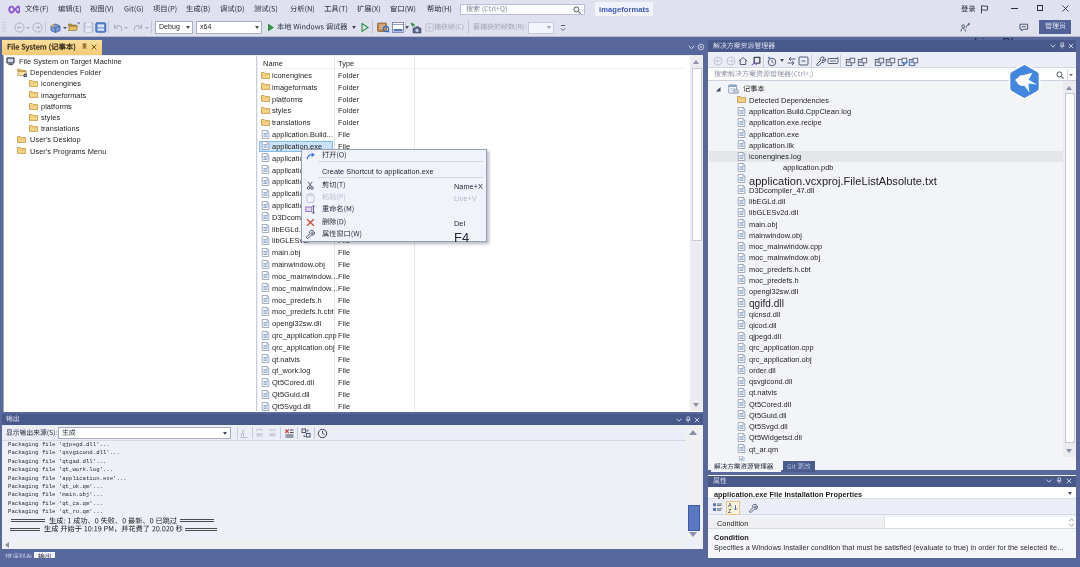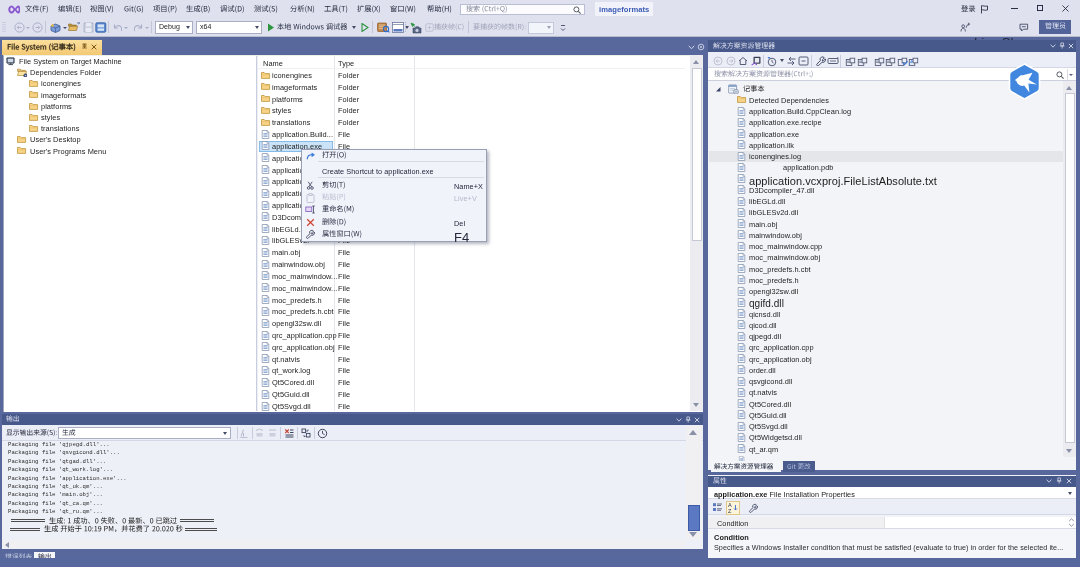--- a/index.html
+++ b/index.html
@@ -911,21 +911,21 @@
 <svg class="abs" style="left:1046px;top:478.5px" width="6" height="4" viewBox="0 0 6 4">
     <path d="M0.6 0.6 L3 3.2 L5.4 0.6" fill="none" stroke="#cfd5e8" stroke-width="0.9"></path>
   </svg>
 <svg class="abs" style="left:1056px;top:477px" width="6" height="7" viewBox="0 0 7 8">
     <use href="#pin"></use>
   </svg>
 <svg class="abs" style="left:1066px;top:478px" width="6" height="6" viewBox="0 0 6 6">
     <path d="M0.8 0.8 L5.2 5.2 M5.2 0.8 L0.8 5.2" stroke="#d8dcea" stroke-width="0.9"></path>
   </svg>
 <div class="abs" style="left:708px;top:487px;width:368px;height:12px;background:#fff;border-bottom:1px solid #d8dbe6"></div>
-<div class="abs tx" style="left:714px;top:489.5px;font-size:7.3px;font-weight:bold">application.exe <span style="font-weight:normal">File Installation Properties</span></div>
+<div class="abs tx" style="left:714px;top:489.5px;font-size:7.3px;font-weight:bold">application.exe <span style="font-weight:bold">File Installation Properties</span></div>
 <div class="abs" style="left:1068px;top:492px;border-left:2.6px solid transparent;border-right:2.6px solid transparent;border-top:3.2px solid #444b66"></div>
 <div class="abs" style="left:708px;top:499px;width:368px;height:16px;background:#eceef7;border-bottom:1px solid #d4d7e4"></div>
 <svg class="abs" style="left:712px;top:502px" width="11" height="11" viewBox="0 0 11 11">
     <rect x="1" y="1.2" width="3" height="3" fill="#5b79c2"></rect>
     <path d="M5 2 h5 M5 3.5 h4" stroke="#444c68" stroke-width="0.8"></path>
     <rect x="1" y="6" width="3" height="3" fill="#5b79c2"></rect>
     <path d="M5 6.8 h5 M5 8.3 h4" stroke="#444c68" stroke-width="0.8"></path>
   </svg>
 <div class="abs" style="left:726px;top:500.5px;width:14px;height:14px;background:#fdf4dc;border:1px solid #e0c88a"></div>
 <svg class="abs" style="left:728px;top:502px" width="11" height="11" viewBox="0 0 11 11">

